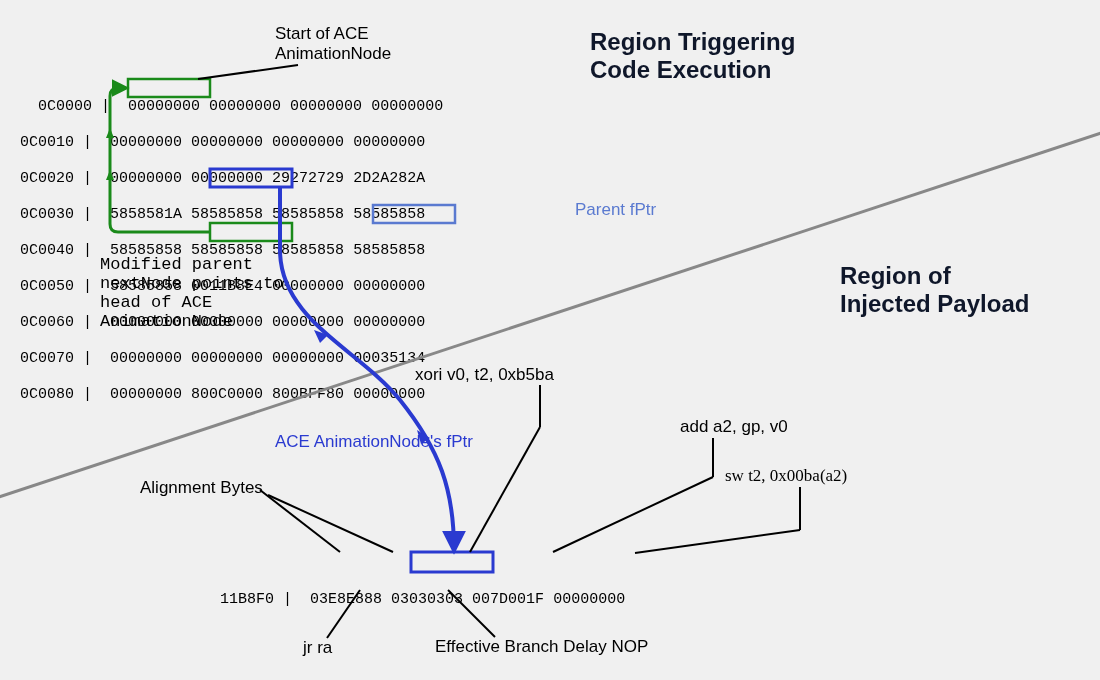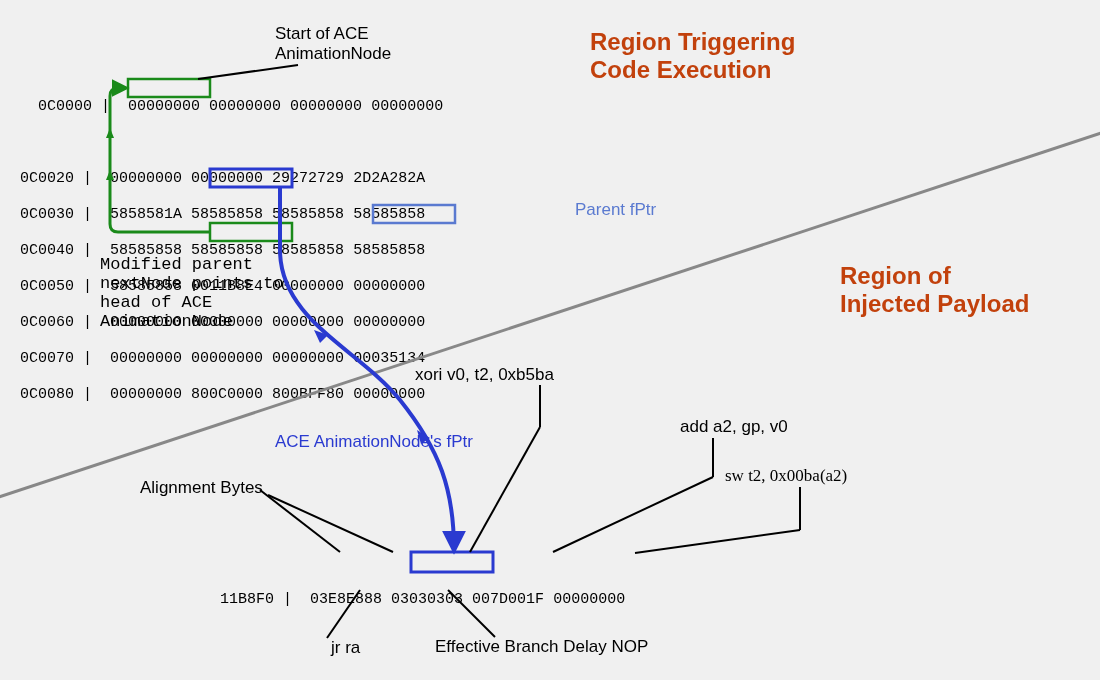--- a/index.html
+++ b/index.html
@@ -31,21 +31,21 @@
     color: #000;
   }
   .label {
     position: absolute;
     font-size: 17px;
     color: #000;
   }
   .region-label {
     position: absolute;
     font-size: 24px;
-    color: #c2410c;
+    color: #0f172a;
     font-weight: bold;
   }
   .green-label { color: #000000; font-family: Liberation Mono, monospace; }
   .blue-label  { color: #2a3ad0; }
   .lightblue-label { color: #5a7ad0; }
   svg.overlay {
     position: absolute;
     top: 0;
     left: 0;
     pointer-events: none;
@@ -54,21 +54,21 @@
 </head>
 <body>
 
 <div class="region-label" style="top:28px; left:590px; white-space:pre;">Region Triggering
 Code Execution</div>
 <div class="region-label" style="top:262px; left:840px; white-space:pre;">Region of
 Injected Payload</div>
 
 <div class="hexdump-top mono">
   <span><span>0C0000</span> |  <span>00000000</span> <span>00000000</span> <span>00000000</span> <span>00000000</span></span>
-  <br>
+  <br><span><span>0C0010</span> |  <span>00000000</span> <span>00000000</span> <span>00000000</span> <span>00000000</span></span>
   <br><span><span>0C0020</span> |  <span>00000000</span> <span>00000000</span> <span>29272729</span> <span>2D2A282A</span></span>
   <br><span><span>0C0030</span> |  <span>5858581A</span> <span>58585858</span> <span>58585858</span> <span>58585858</span></span>
   <br><span><span>0C0040</span> |  <span>58585858</span> <span>58585858</span> <span>58585858</span> <span>58585858</span></span>
   <br><span><span>0C0050</span> |  <span>58585858</span> <span>0011B8E4</span> <span>00000000</span> <span>00000000</span></span>
   <br><span><span>0C0060</span> |  <span>00000000</span> <span>00000000</span> <span>00000000</span> <span>00000000</span></span>
   <br><span><span>0C0070</span> |  <span>00000000</span> <span>00000000</span> <span>00000000</span> <span>00035134</span></span>
   <br><span><span>0C0080</span> |  <span>00000000</span> <span>800C0000</span> <span>800BFF80</span> <span>00000000</span></span>
 </div>
 
 <div class="hexdump-bottom mono">
@@ -88,21 +88,21 @@
 <div class="label blue-label" style="top:432px; left:275px;">ACE AnimationNode's fPtr</div>
 
 <div class="label" style="top:478px; left:140px;">Alignment Bytes</div>
 
 <div class="label" style="top:365px; left:415px;">xori v0, t2, 0xb5ba</div>
 
 <div class="label" style="top:417px; left:650px;margin-left:30px;">add a2, gp, v0</div>
 
 <div class="label" style="top:466px; left:725px;font-family:Liberation Serif, serif;">sw t2, 0x00ba(a2)</div>
 
-<div class="label" style="top:638px; left:303px;margin-left:28px;">jr ra</div>
+<div class="label" style="top:638px; left:303px;">jr ra</div>
 
 <div class="label" style="top:637px; left:435px;">Effective Branch Delay NOP</div>
 
 <svg class="overlay" width="1100" height="680">
   <defs>
     <marker id="arrow-green" viewBox="0 0 10 10" refX="8" refY="5" markerWidth="6" markerHeight="6" orient="auto-start-reverse">
       <path d="M 0 0 L 10 5 L 0 10 z" fill="#1a8a1a"></path>
     </marker>
     <marker id="arrow-blue" viewBox="0 0 10 10" refX="8" refY="5" markerWidth="6" markerHeight="6" orient="auto-start-reverse">
       <path d="M 0 0 L 10 5 L 0 10 z" fill="#2a3ad0"></path>

